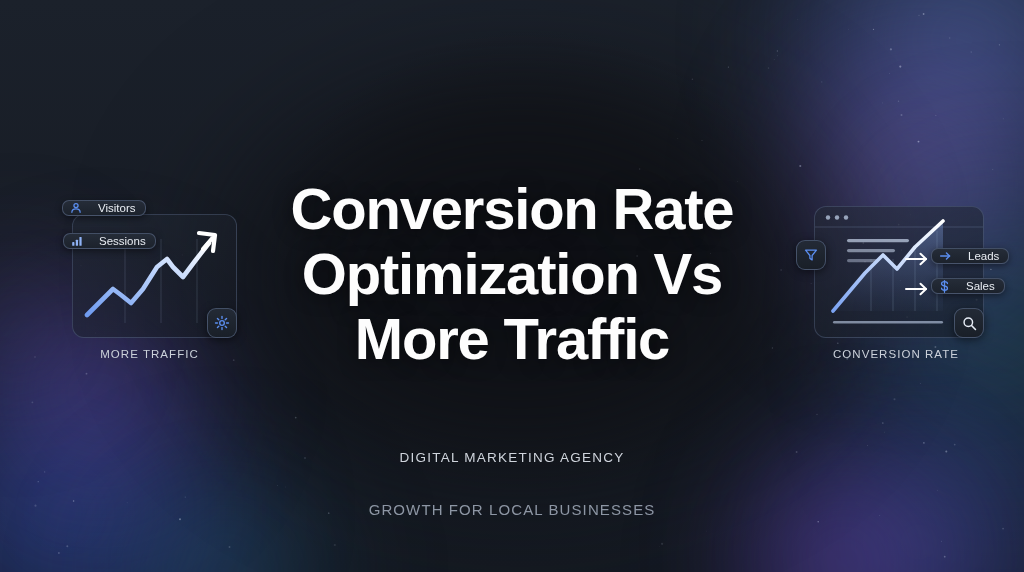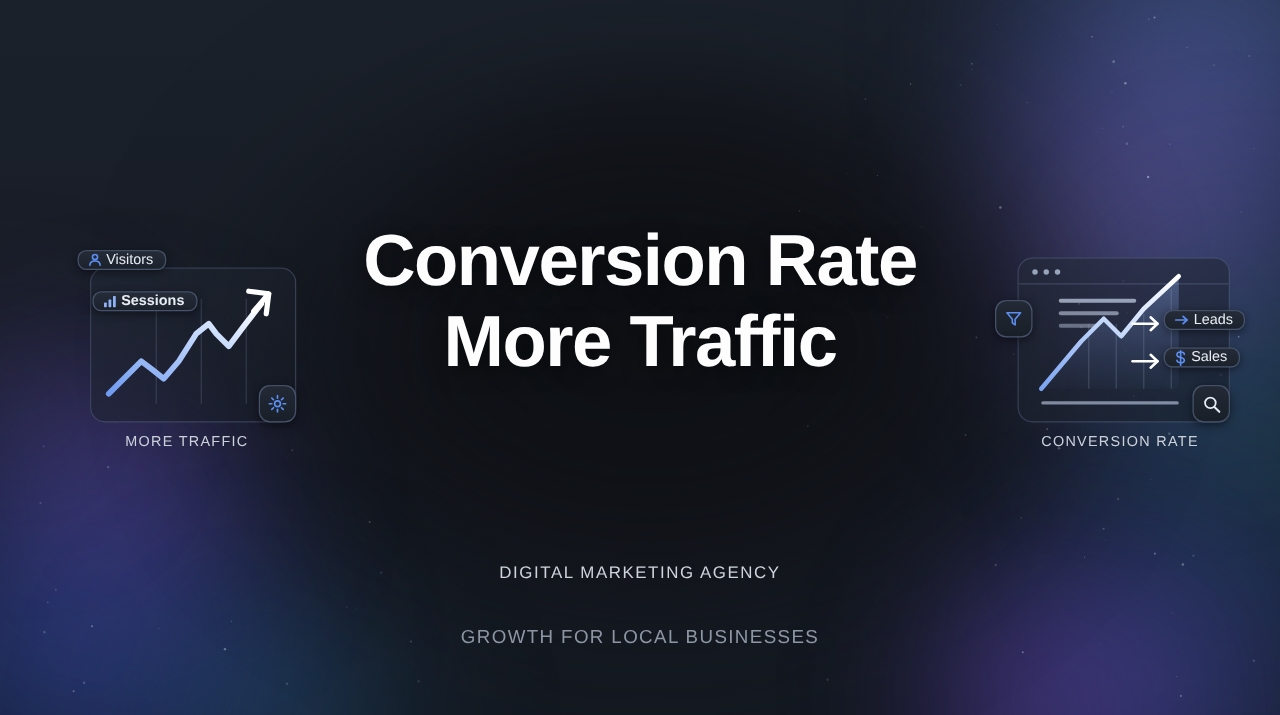--- a/index.html
+++ b/index.html
@@ -65,21 +65,21 @@
     color:#8d96a4; font-size:15px; letter-spacing:1.1px; white-space:nowrap; }
 
   
   .panel {
     position:absolute;
     border:1px solid rgba(120,140,180,.30);
     border-radius:12px;
     background:linear-gradient(145deg, rgba(36,43,56,.55), rgba(22,27,36,.55));
   }
   .pill {
-    position:absolute; display:flex; align-items:center; gap:3px;
+    position:absolute; display:flex; align-items:center; gap:16px;
     height:16px; padding:0 9px 0 7px;
     border:1px solid rgba(125,145,185,.40);
     border-radius:7px;
     background:linear-gradient(180deg,#252c38,#1c222c);
     color:#e9edf3; font-size:11.5px; white-space:nowrap;
     box-shadow:0 2px 7px rgba(0,0,0,.45);
   }
   .pill svg { display:block; }
   .sqbtn {
     position:absolute; width:30px; height:30px;
@@ -233,21 +233,21 @@
     </div>
 
     <div class="pill" style="left:0px; top:0px;">
       <svg width="12" height="12" viewBox="0 0 14 14">
         <circle cx="7" cy="4.2" r="2.4" fill="none" stroke="#5b8ef0" stroke-width="1.5"></circle>
         <path d="M2.2 12c0-2.6 2.1-4.1 4.8-4.1S11.8 9.4 11.8 12" fill="none" stroke="#5b8ef0" stroke-width="1.5" stroke-linecap="round"></path>
       </svg>
       <span>Visitors</span>
     </div>
 
-    <div class="pill" style="left:12px; top:33px;font-weight:bold;">
+    <div class="pill" style="left:1px; top:33px;">
       <svg width="12" height="12" viewBox="0 0 14 14">
         <rect x="1.4" y="8.2" width="2.6" height="4.4" rx="0.7" fill="#8fb2f5"></rect>
         <rect x="5.6" y="5.4" width="2.6" height="7.2" rx="0.7" fill="#8fb2f5"></rect>
         <rect x="9.8" y="2.2" width="2.6" height="10.4" rx="0.7" fill="#8fb2f5"></rect>
       </svg>
       <span>Sessions</span>
     </div>
 
     <div class="sqbtn" style="left:145px; top:108px;">
       <svg width="16" height="16" viewBox="0 0 20 20">
@@ -336,18 +336,19 @@
         <circle cx="8.6" cy="8.6" r="5" fill="none" stroke="#e6ecf6" stroke-width="1.7"></circle>
         <line x1="12.4" y1="12.4" x2="17" y2="17" stroke="#e6ecf6" stroke-width="1.9" stroke-linecap="round"></line>
       </svg>
     </div>
 
     <div class="caption" style="left:0px; top:148px; width:200px;">CONVERSION RATE</div>
   </div>
 
   <h1 class="headline">
     <span class="ln">Conversion Rate</span>
+    <span class="ln">Optimization Vs</span>
     <span class="ln">More Traffic</span>
   </h1>
 
   <div class="tag1">DIGITAL MARKETING AGENCY</div>
   <div class="tag2">GROWTH FOR LOCAL BUSINESSES</div>
 </div>
 
 </body></html>

